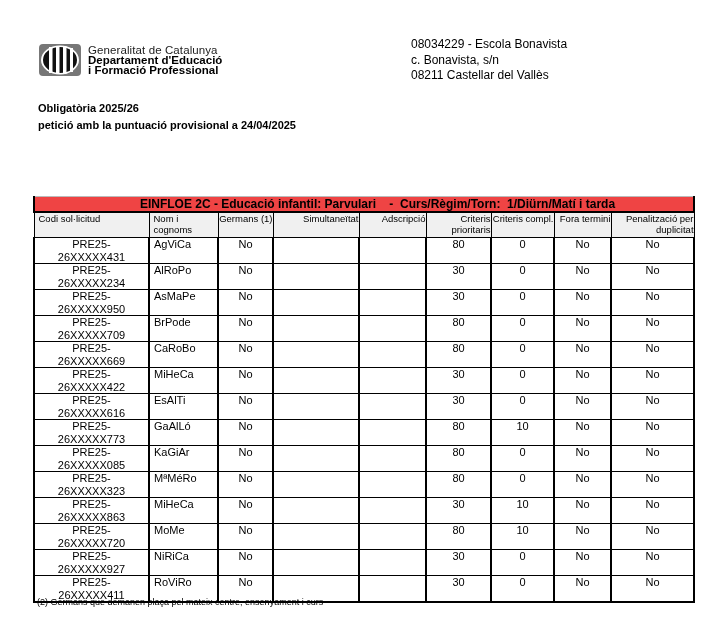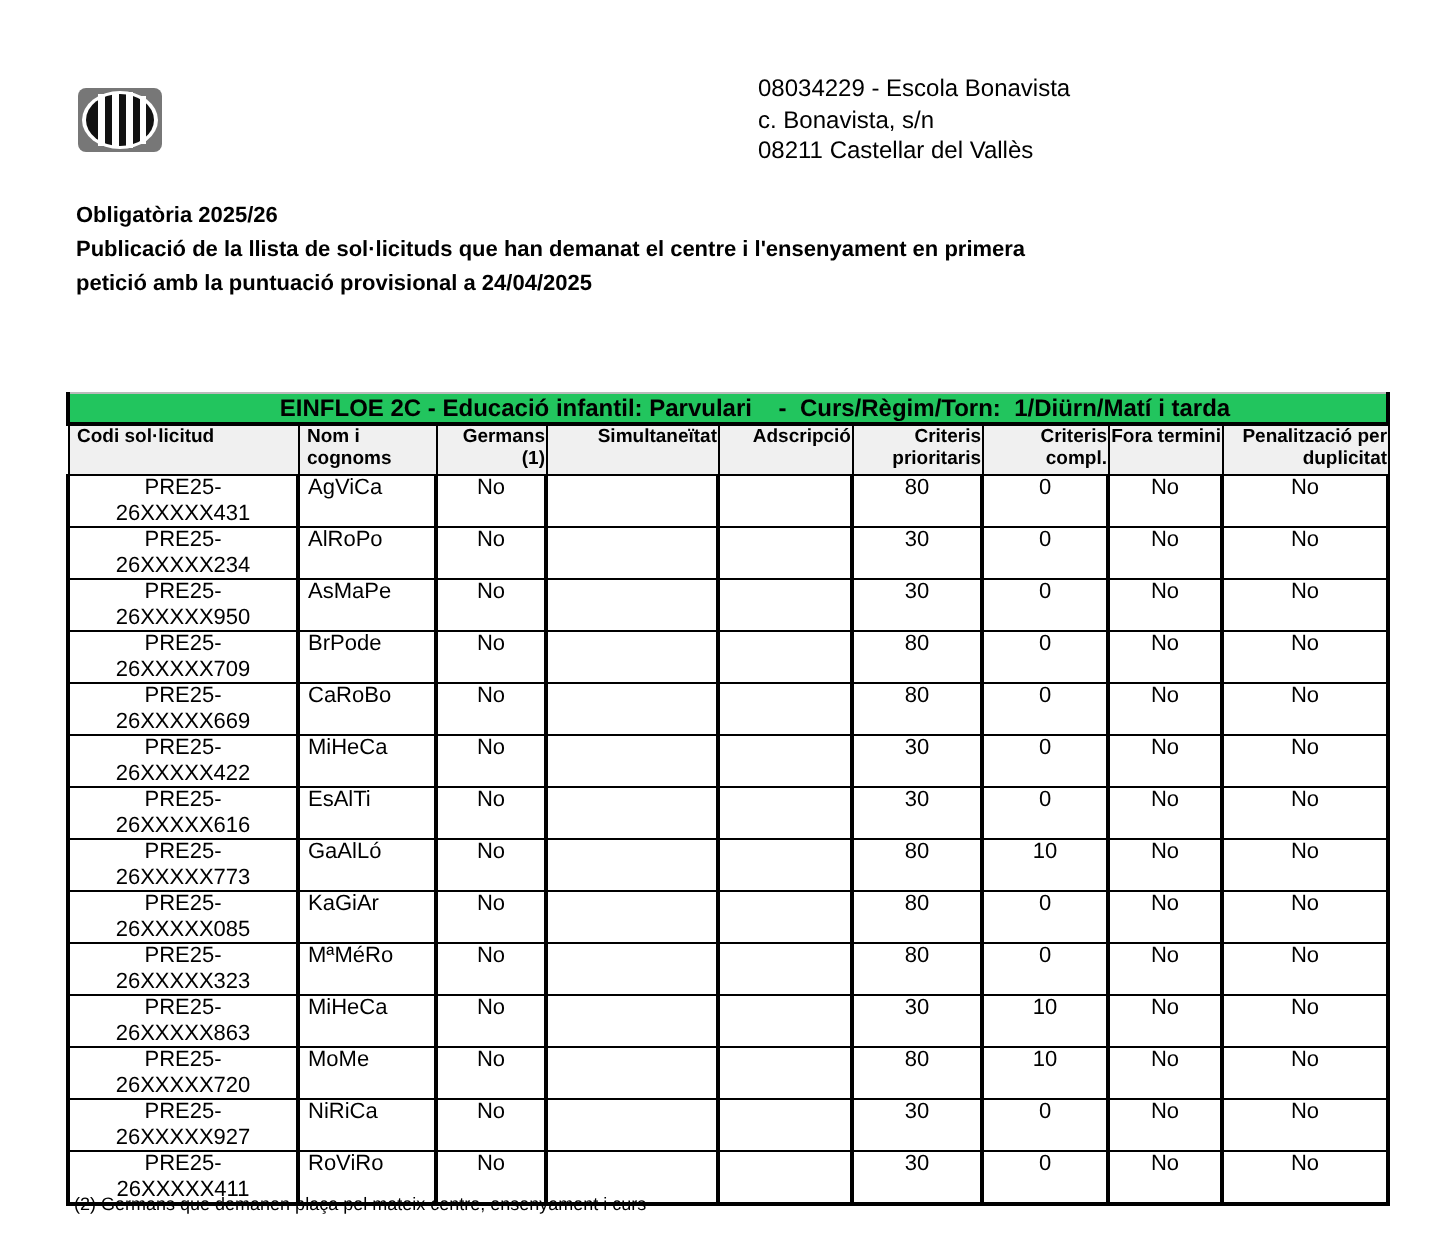--- a/index.html
+++ b/index.html
@@ -5,32 +5,32 @@
     html, body { margin: 0; padding: 0; background: #ffffff; }
     body {
       width: 722px; height: 628px; position: relative; overflow: hidden;
       font-family: "Liberation Sans", sans-serif; color: #000;
     }
     .logo { position: absolute; left: 38px; top: 43px; display: flex; align-items: center; }
     .logo svg { display: block; }
     .logo-text { margin-left: 6px; line-height: 10px; }
     .logo-text .l1 { font-size: 11.5px; font-weight: normal; color: #222; letter-spacing: 0.1px; }
     .logo-text .l2, .logo-text .l3 { font-size: 11.5px; font-weight: bold; }
-    .address { position: absolute; left: 379px; top: 37px; font-size: 12px; line-height: 15.5px; }
+    .address { position: absolute; left: 411px; top: 37px; font-size: 12px; line-height: 15.5px; }
     .title { position: absolute; left: 38px; top: 100px; font-size: 11px; font-weight: bold; line-height: 17px; width: 680px; }
     .tbl-wrap { position: absolute; left: 33px; top: 196px; width: 660px; }
     table { border-collapse: collapse; width: 660px; table-layout: fixed; }
     th, td { padding: 0; }
     .caption-row td {
-      background: #22c55e; border-top: 1px solid #bbb; border-left: 2px solid #000; border-right: 2px solid #000;
+      background: #ef4444; border-top: 1px solid #bbb; border-left: 2px solid #000; border-right: 2px solid #000;
       font-weight: bold; font-size: 12px; text-align: center; height: 14px; line-height: 14px; white-space: pre; padding-left: 27px;
     }
     .head-row th {
       background: #f0f0f0; border: 1px solid #000; border-top: 2px solid #000;
-      font-size: 9.5px; font-weight: bold; vertical-align: top; line-height: 11px; height: 24px;
+      font-size: 9.5px; font-weight: normal; vertical-align: top; line-height: 11px; height: 24px;
     }
     .head-row th.left { text-align: left; padding-left: 4px; }
     .head-row th.center { text-align: right; }
     td.c { border: 1px solid #000; border-left-width: 2px; font-size: 11px; line-height: 12.5px; height: 25px; vertical-align: top; }
     td.code { text-align: center; }
     td.name { text-align: left; padding-left: 4px; }
     td.ctr { text-align: center; }
     tr.data-row td:first-child { border-left: 2px solid #000; }
     tr.data-row td:last-child { border-right: 2px solid #000; }
     tr.data-row:last-child td { border-bottom: 2px solid #000; }
@@ -42,31 +42,35 @@
 <div class="logo">
   <svg width="44" height="34" viewBox="0 0 44 34">
     <rect x="1" y="1" width="42" height="32" rx="4" fill="#777"></rect>
     <ellipse cx="22" cy="17" rx="19" ry="14.5" fill="#fff"></ellipse>
     <ellipse cx="22" cy="17" rx="17" ry="13" fill="#111"></ellipse>
     <rect x="11" y="4" width="3.5" height="26" fill="#fff"></rect>
     <rect x="18" y="3" width="3.5" height="28" fill="#fff"></rect>
     <rect x="25" y="3" width="3.5" height="28" fill="#fff"></rect>
     <rect x="32" y="5" width="3" height="24" fill="#fff"></rect>
   </svg>
+  <div class="logo-text">
+    <div class="l1">Generalitat de Catalunya</div>
+    <div class="l2">Departament d'Educació</div>
+    <div class="l3">i Formació Professional</div>
+  </div>
 </div>
 
 <div class="address">
   <div>08034229 - Escola Bonavista</div>
   <div>c. Bonavista, s/n</div>
   <div>08211 Castellar del Vallès</div>
 </div>
 
 <div class="title">
   <div>Obligatòria 2025/26</div>
-  <div>Publicació de la llista de sol·licituds que han demanat el centre i l'ensenyament en primera</div>
   <div>petició amb la puntuació provisional a 24/04/2025</div>
 </div>
 
 <div class="tbl-wrap">
   <table>
     <colgroup>
       <col style="width:115px">
         <col style="width:69px">
         <col style="width:55px">
       <col style="width:86px">

